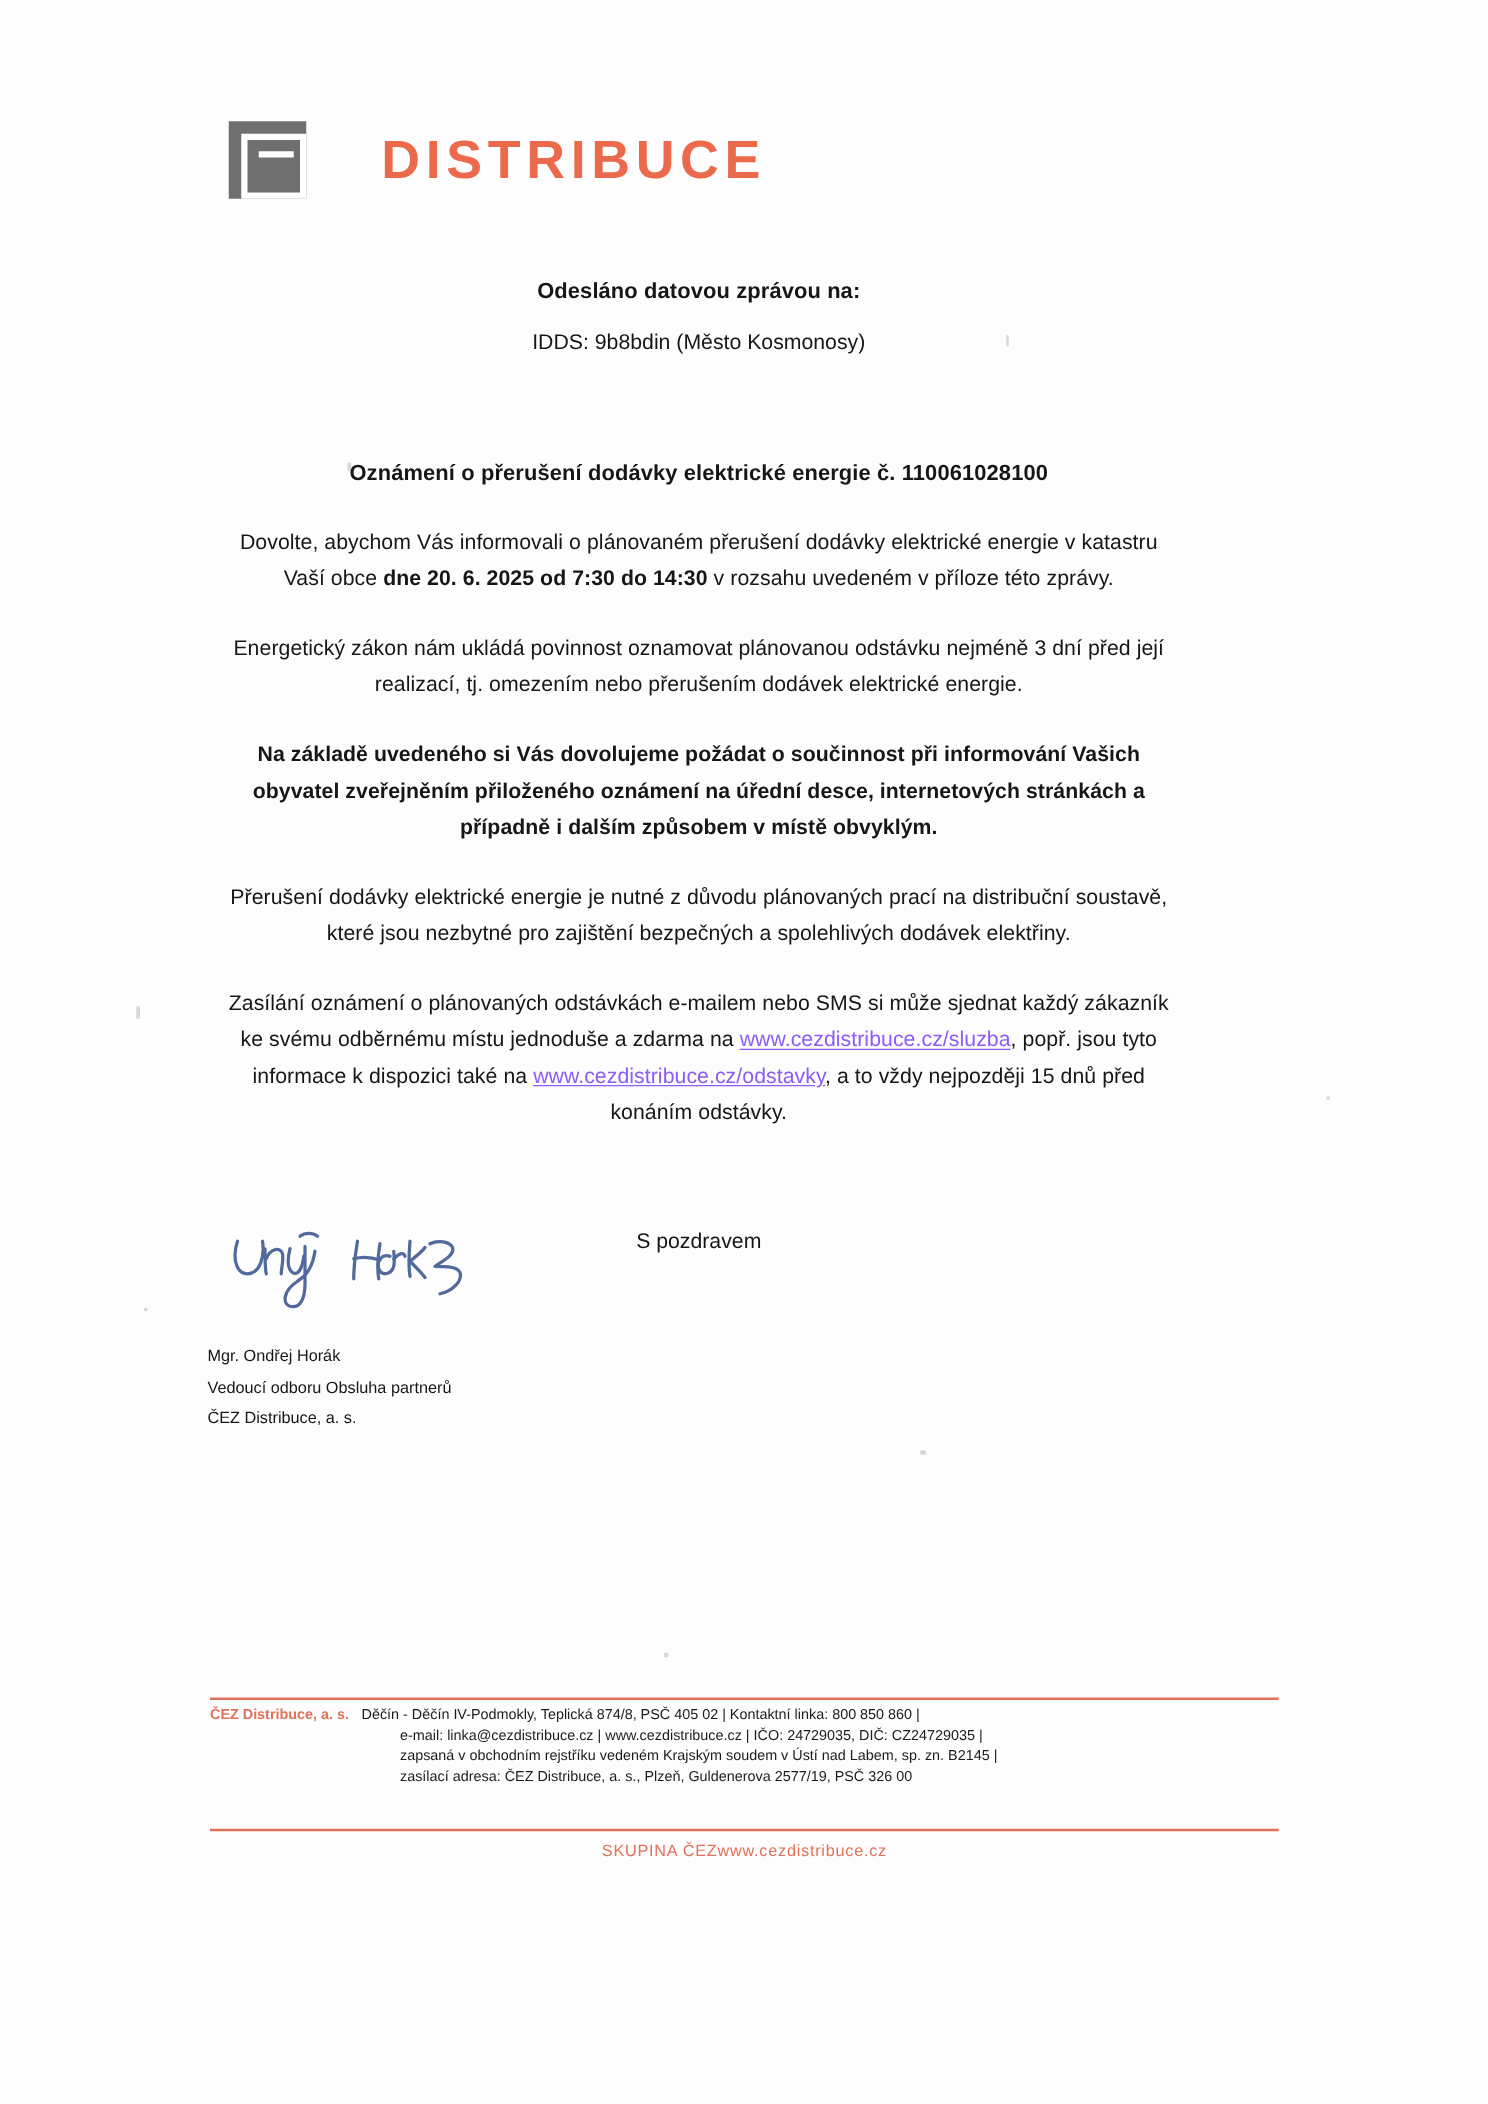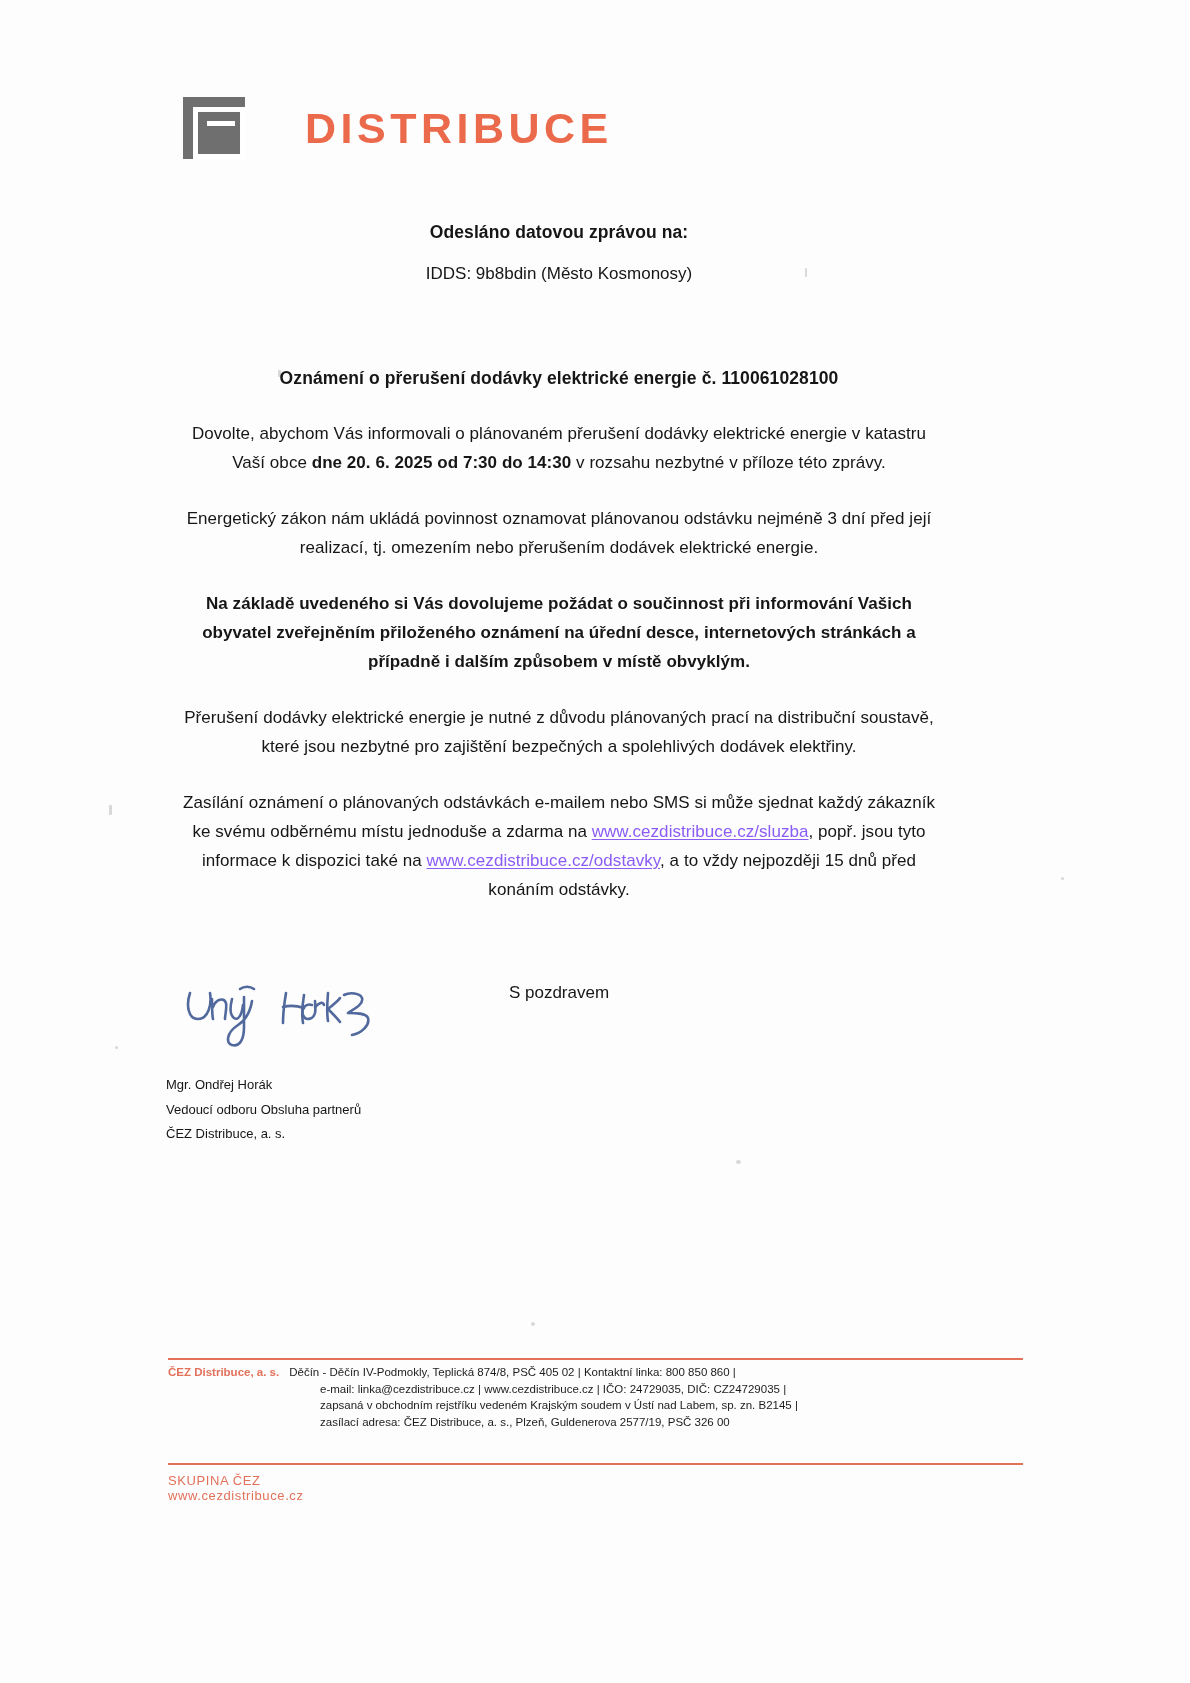--- a/index.html
+++ b/index.html
@@ -177,21 +177,20 @@
   .bottom-bar {
     position: absolute;
     left: 168px;
     top: 1473px;
     width: 855px;
     display: flex;
     justify-content: center;
     font-size: 13px;
     color: #e2715a;
     letter-spacing: .6px;
-    flex-direction: column;
   }
 </style>
 </head>
 <body>
 
 <div class="page">
 
   <div class="speck" style="left:805px;top:268px;width:2px;height:9px;border-radius:1px;"></div>
   <div class="speck" style="left:109px;top:805px;width:3px;height:10px;border-radius:1px;"></div>
   <div class="speck" style="left:1061px;top:877px;width:3px;height:3px;"></div>
@@ -210,21 +209,21 @@
 
   <div class="content">
 
     <div class="lbl-bold">Odesláno datovou zprávou na:</div>
     <div class="line">IDDS: 9b8bdin (Město Kosmonosy)</div>
 
     <div class="spacer-xl"></div>
 
     <div class="title">Oznámení o přerušení dodávky elektrické energie č. 110061028100</div>
 
-    <p class="para"><span>Dovolte, abychom Vás informovali o plánovaném přerušení dodávky elektrické energie v katastru Vaší obce </span><b>dne 20. 6. 2025 od 7:30 do 14:30</b><span> v rozsahu nezbytné v příloze této zprávy.</span></p>
+    <p class="para"><span>Dovolte, abychom Vás informovali o plánovaném přerušení dodávky elektrické energie v katastru Vaší obce </span><b>dne 20. 6. 2025 od 7:30 do 14:30</b><span> v rozsahu uvedeném v příloze této zprávy.</span></p>
 
     <p class="para">Energetický zákon nám ukládá povinnost oznamovat plánovanou odstávku nejméně 3 dní před její realizací, tj. omezením nebo přerušením dodávek elektrické energie.</p>
 
     <p class="para bold">Na základě uvedeného si Vás dovolujeme požádat o součinnost při informování Vašich obyvatel zveřejněním přiloženého oznámení na úřední desce, internetových stránkách a případně i dalším způsobem v místě obvyklým.</p>
 
     <p class="para">Přerušení dodávky elektrické energie je nutné z důvodu plánovaných prací na distribuční soustavě, které jsou nezbytné pro zajištění bezpečných a spolehlivých dodávek elektřiny.</p>
 
     <p class="para"><span>Zasílání oznámení o plánovaných odstávkách e-mailem nebo SMS si může sjednat každý zákazník ke svému odběrnému místu jednoduše a zdarma na </span><a class="lnk" href="#">www.cezdistribuce.cz/sluzba</a><span>, popř. jsou tyto informace k dispozici také na </span><a class="lnk" href="#">www.cezdistribuce.cz/odstavky</a><span>, a to vždy nejpozději 15 dnů před konáním odstávky.</span></p>
 
 

